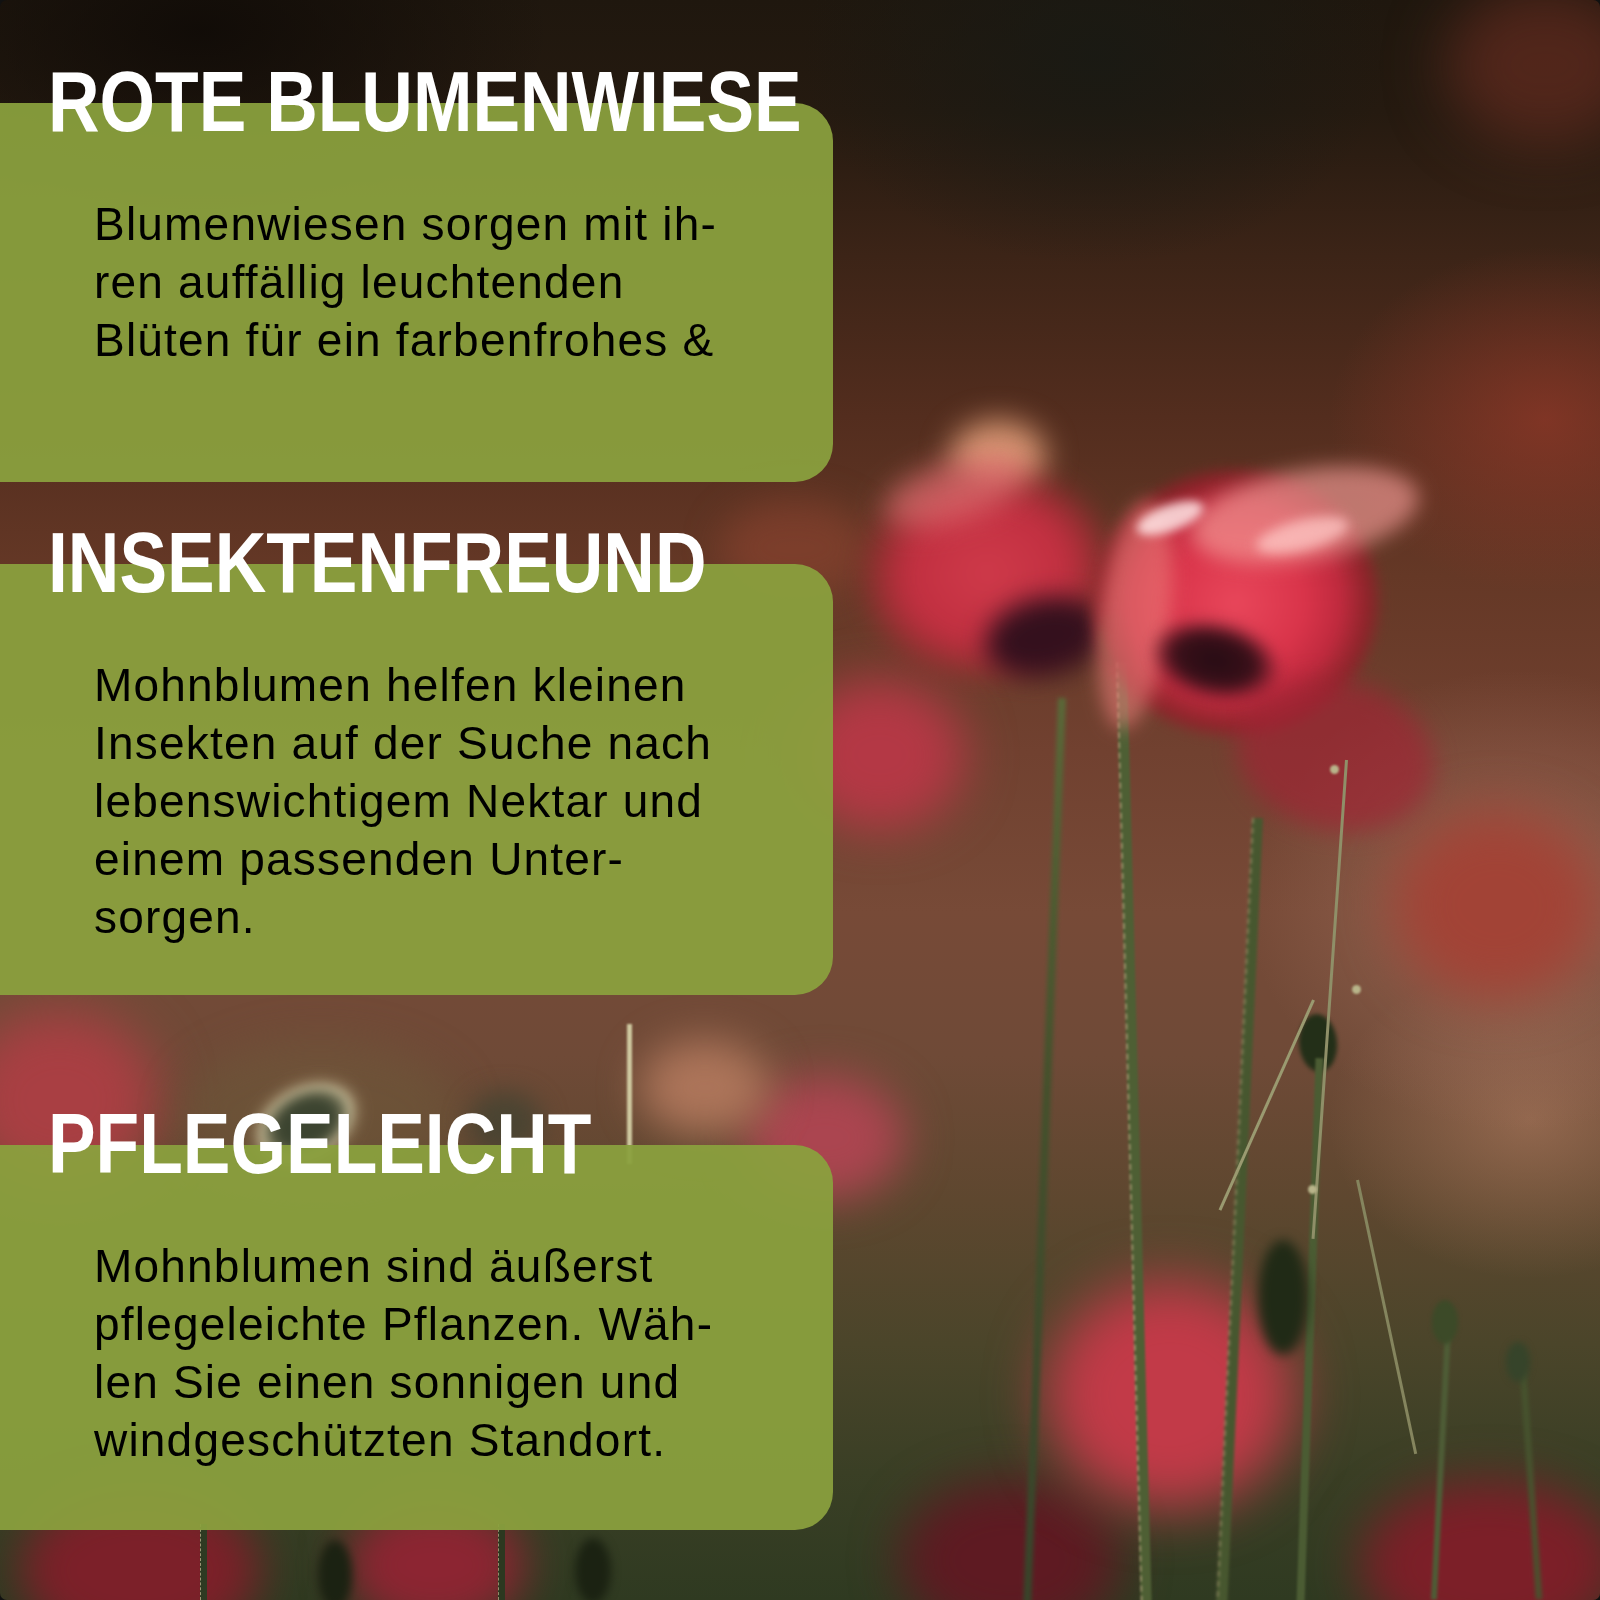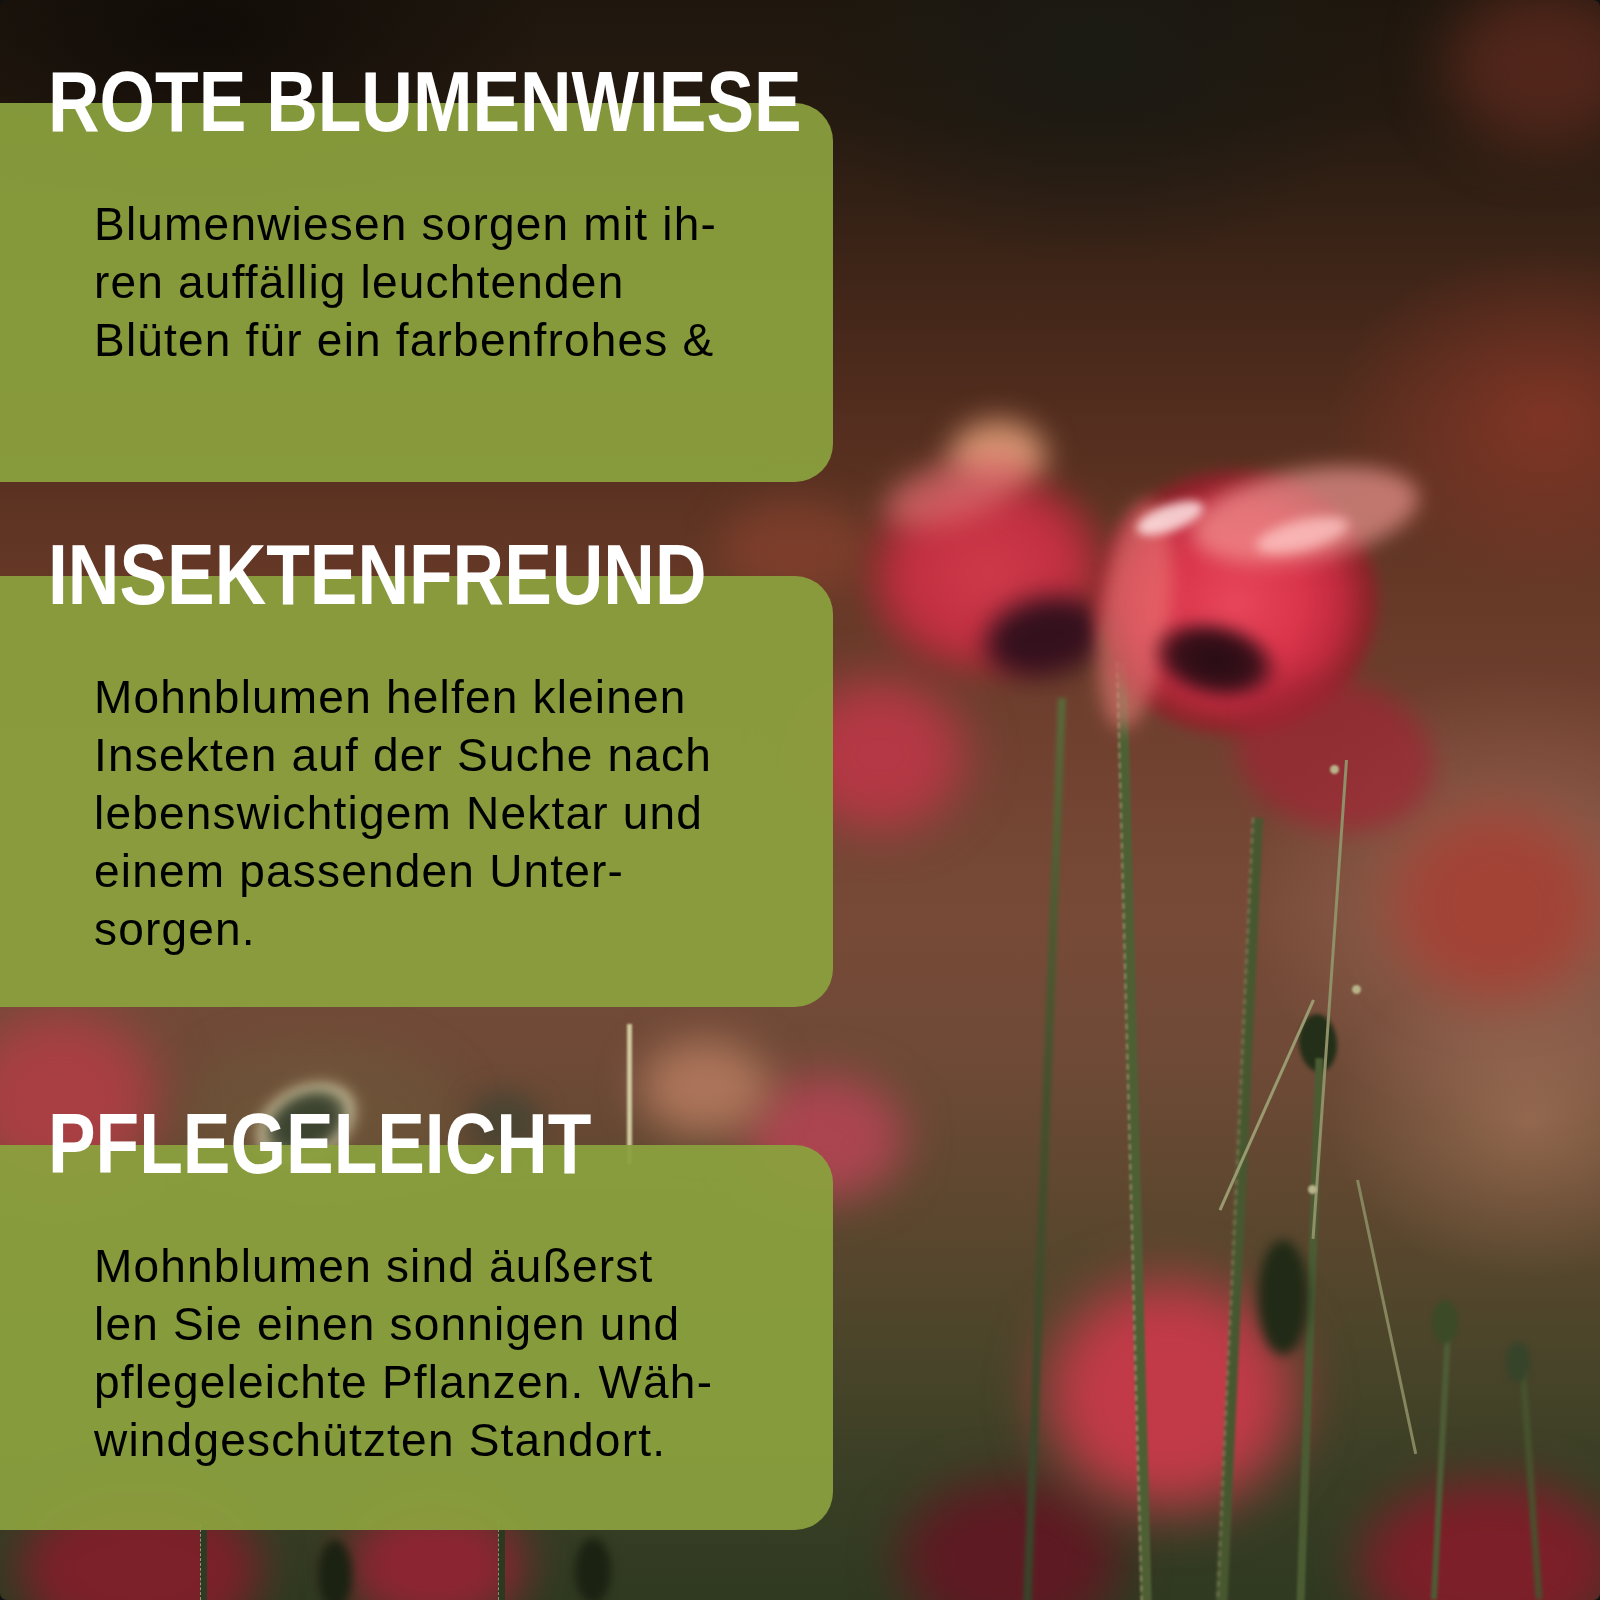--- a/index.html
+++ b/index.html
@@ -71,21 +71,21 @@
   
   .panel{position:absolute;left:0;width:833px;background:rgba(138,160,62,0.94);
     border-radius:0 38px 38px 0;z-index:5;}
   .panel .head{position:absolute;top:-44px;left:48px;margin:0;font-weight:700;
     font-size:85px;line-height:85px;color:#ffffff;white-space:nowrap;
     transform:scaleX(0.84);transform-origin:left center;}
   .panel .body{position:absolute;top:92px;left:94px;font-size:46px;line-height:58px;
     letter-spacing:1.2px;color:#000000;font-weight:400;}
   .line{display:block;}
   #panel1{top:103px;height:379px;}
-  #panel2{top:576px;height:431px;}
+  #panel2{top:564px;height:431px;}
   #panel3{top:1145px;height:385px;}
 </style>
 </head>
 <body>
 
 <div class="stage">
 
   <div class="abs blob" style="left:-40px;top:1010px;width:200px;height:180px;background:#a93f43;filter:blur(26px);"></div>
   <div class="abs blob" style="left:20px;top:1490px;width:240px;height:160px;background:#7c2029;filter:blur(22px);"></div>
   <div class="abs blob" style="left:345px;top:1500px;width:180px;height:130px;background:#8c2532;filter:blur(22px);"></div>
@@ -156,19 +156,19 @@
       <span class="line">lebenswichtigem Nektar und</span>
       <span class="line">einem passenden Unter-</span>
       <span class="line">sorgen.</span>
     </div>
   </section>
 
   <section class="panel" id="panel3">
     <h2 class="head">PFLEGELEICHT</h2>
     <div class="body">
       <span class="line">Mohnblumen sind äußerst</span>
+      <span class="line">pflegeleichte Pflanzen. Wäh-</span>
       <span class="line">len Sie einen sonnigen und</span>
-      <span class="line">pflegeleichte Pflanzen. Wäh-</span>
       <span class="line">windgeschützten Standort.</span>
     </div>
   </section>
 
 </div>
 
 </body></html>

